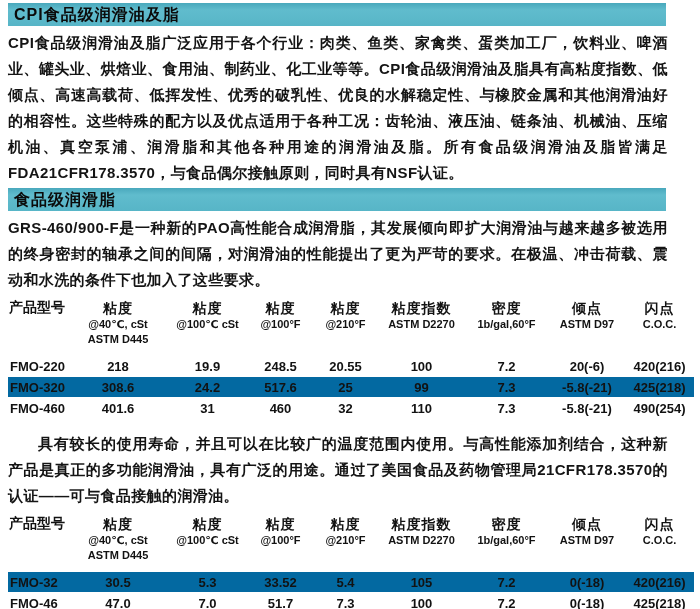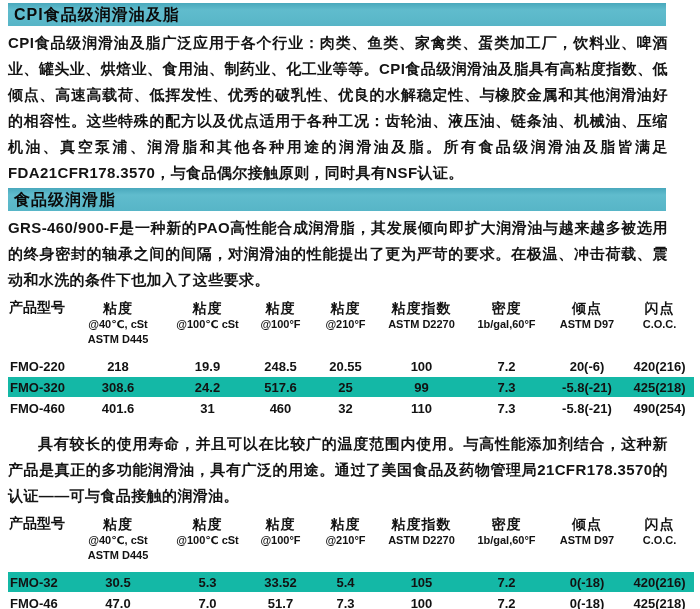--- a/index.html
+++ b/index.html
@@ -29,21 +29,21 @@
     font-weight:700;
   }
   table.spec th.prod{text-align:left;padding-left:1px;font-size:14px;}
   .h1{font-size:14px;line-height:18px;letter-spacing:1px;}
   .h2{font-size:11px;line-height:15px;letter-spacing:0;}
   table.spec td{
     height:20px;font-size:13px;text-align:center;padding:0;
     border-bottom:1px solid #ffffff;
   }
   table.spec td.model{text-align:left;padding-left:2px;}
-  tr.hl td{background:#14b8a6;}
+  tr.hl td{background:#0369a1;}
 </style>
 </head>
 <body>
 
 <div class="page">
 
   <div class="section-bar">
     <span>CPI食品级润滑油及脂</span>
   </div>
 

